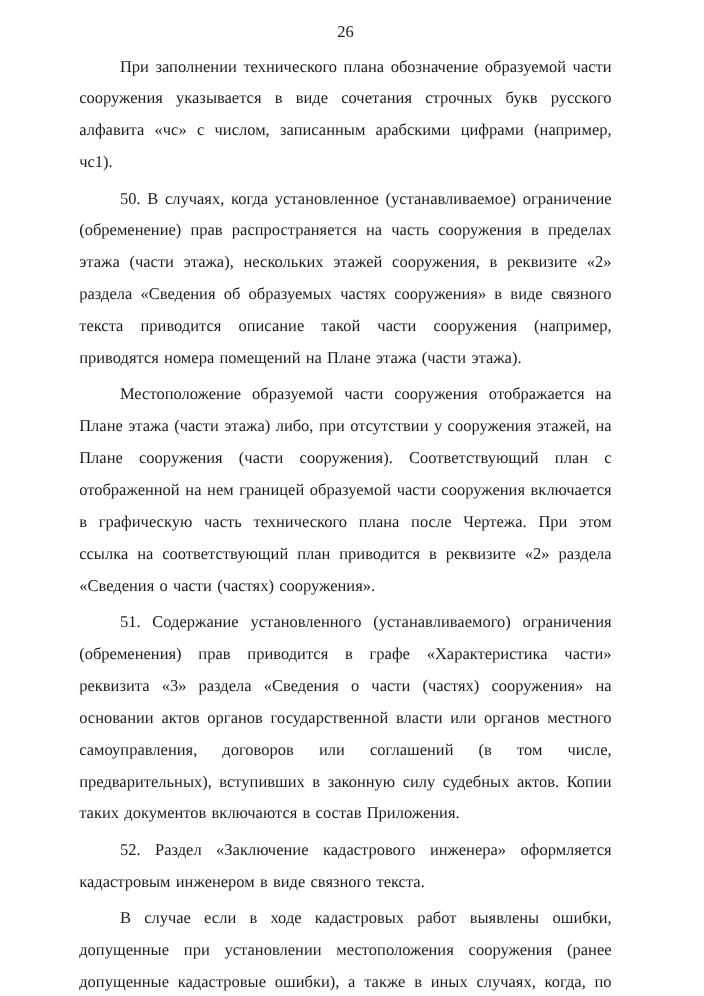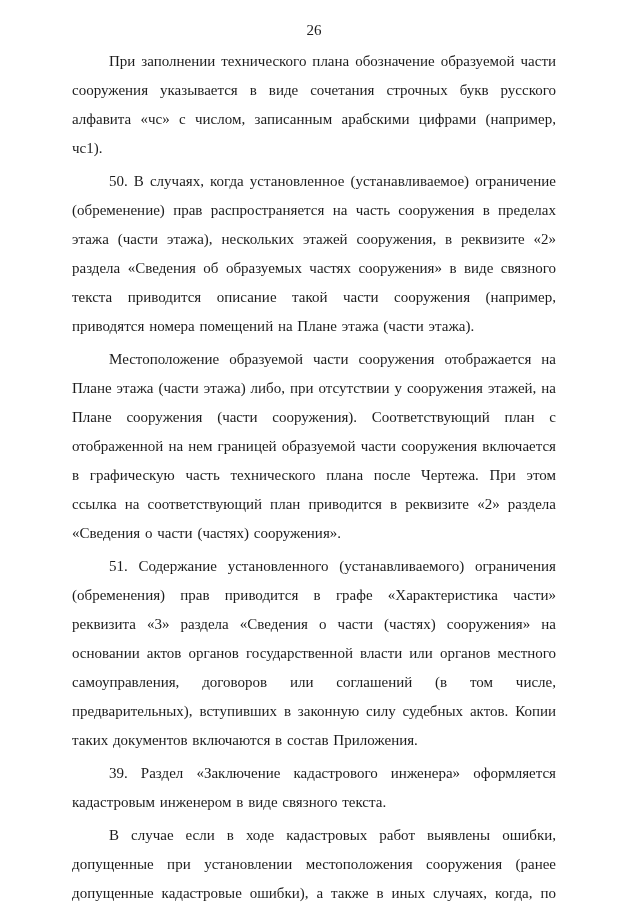--- a/index.html
+++ b/index.html
@@ -40,16 +40,16 @@
   <div class="page-number">26</div>
 
   <p class="para">При заполнении технического плана обозначение образуемой части сооружения указывается в виде сочетания строчных букв русского алфавита «чс» с числом, записанным арабскими цифрами (например, чс1).</p>
 
   <p class="para">50. В случаях, когда установленное (устанавливаемое) ограничение (обременение) прав распространяется на часть сооружения в пределах этажа (части этажа), нескольких этажей сооружения, в реквизите «2» раздела «Сведения об образуемых частях сооружения» в виде связного текста приводится описание такой части сооружения (например, приводятся номера помещений на Плане этажа (части этажа).</p>
 
   <p class="para">Местоположение образуемой части сооружения отображается на Плане этажа (части этажа) либо, при отсутствии у сооружения этажей, на Плане сооружения (части сооружения). Соответствующий план с отображенной на нем границей образуемой части сооружения включается в графическую часть технического плана после Чертежа. При этом ссылка на соответствующий план приводится в реквизите «2» раздела «Сведения о части (частях) сооружения».</p>
 
   <p class="para">51. Содержание установленного (устанавливаемого) ограничения (обременения) прав приводится в графе «Характеристика части» реквизита «3» раздела «Сведения о части (частях) сооружения» на основании актов органов государственной власти или органов местного самоуправления, договоров или соглашений (в том числе, предварительных), вступивших в законную силу судебных актов. Копии таких документов включаются в состав Приложения.</p>
 
-  <p class="para">39. Раздел «Заключение кадастрового инженера» оформляется кадастровым инженером в виде связного текста.</p>
+  <p class="para">52. Раздел «Заключение кадастрового инженера» оформляется кадастровым инженером в виде связного текста.</p>
 
   <p class="para">В случае если в ходе кадастровых работ выявлены ошибки, допущенные при установлении местоположения сооружения (ранее допущенные кадастровые ошибки), а также в иных случаях, когда, по мнению кадастрового инженера, необходимо дополнительное обоснование результатов кадастровых работ, в разделе «Заключение кадастрового инженера» приводятся предложения кадастрового инженера по устранению выявленных ошибок, в том числе результаты необходимых измерений и расчетов.</p>
 </div>
 
 </body></html>

